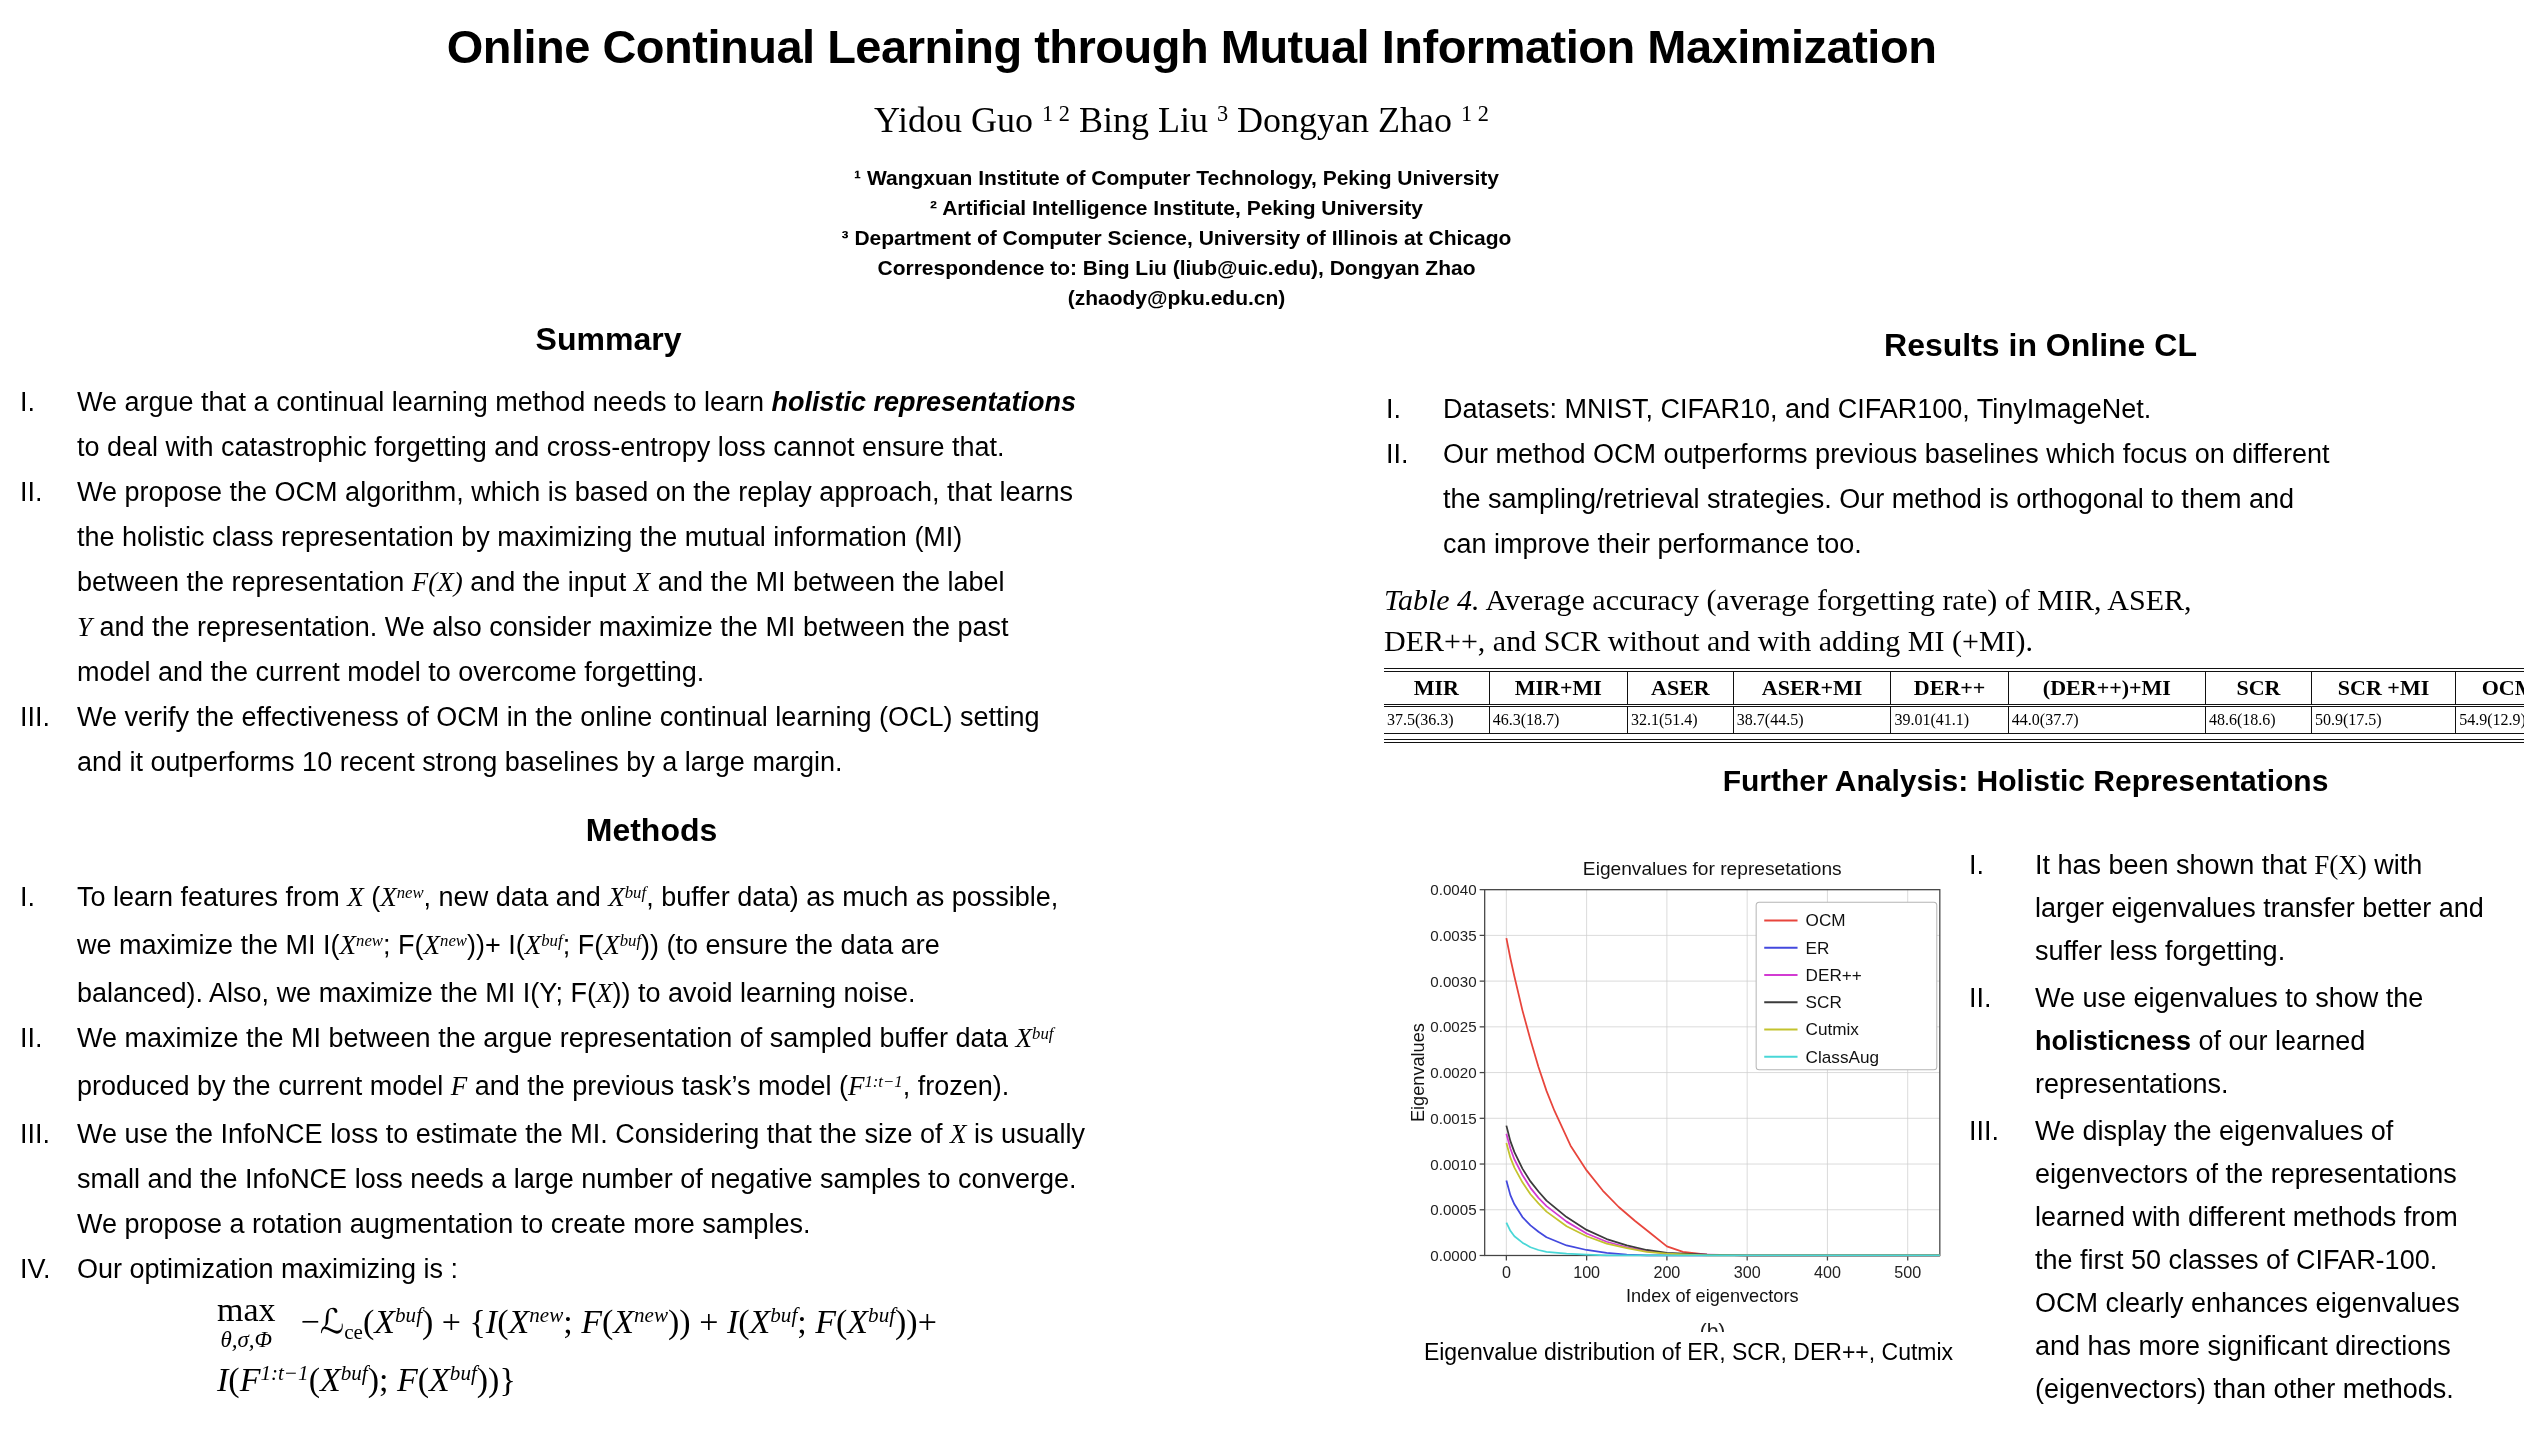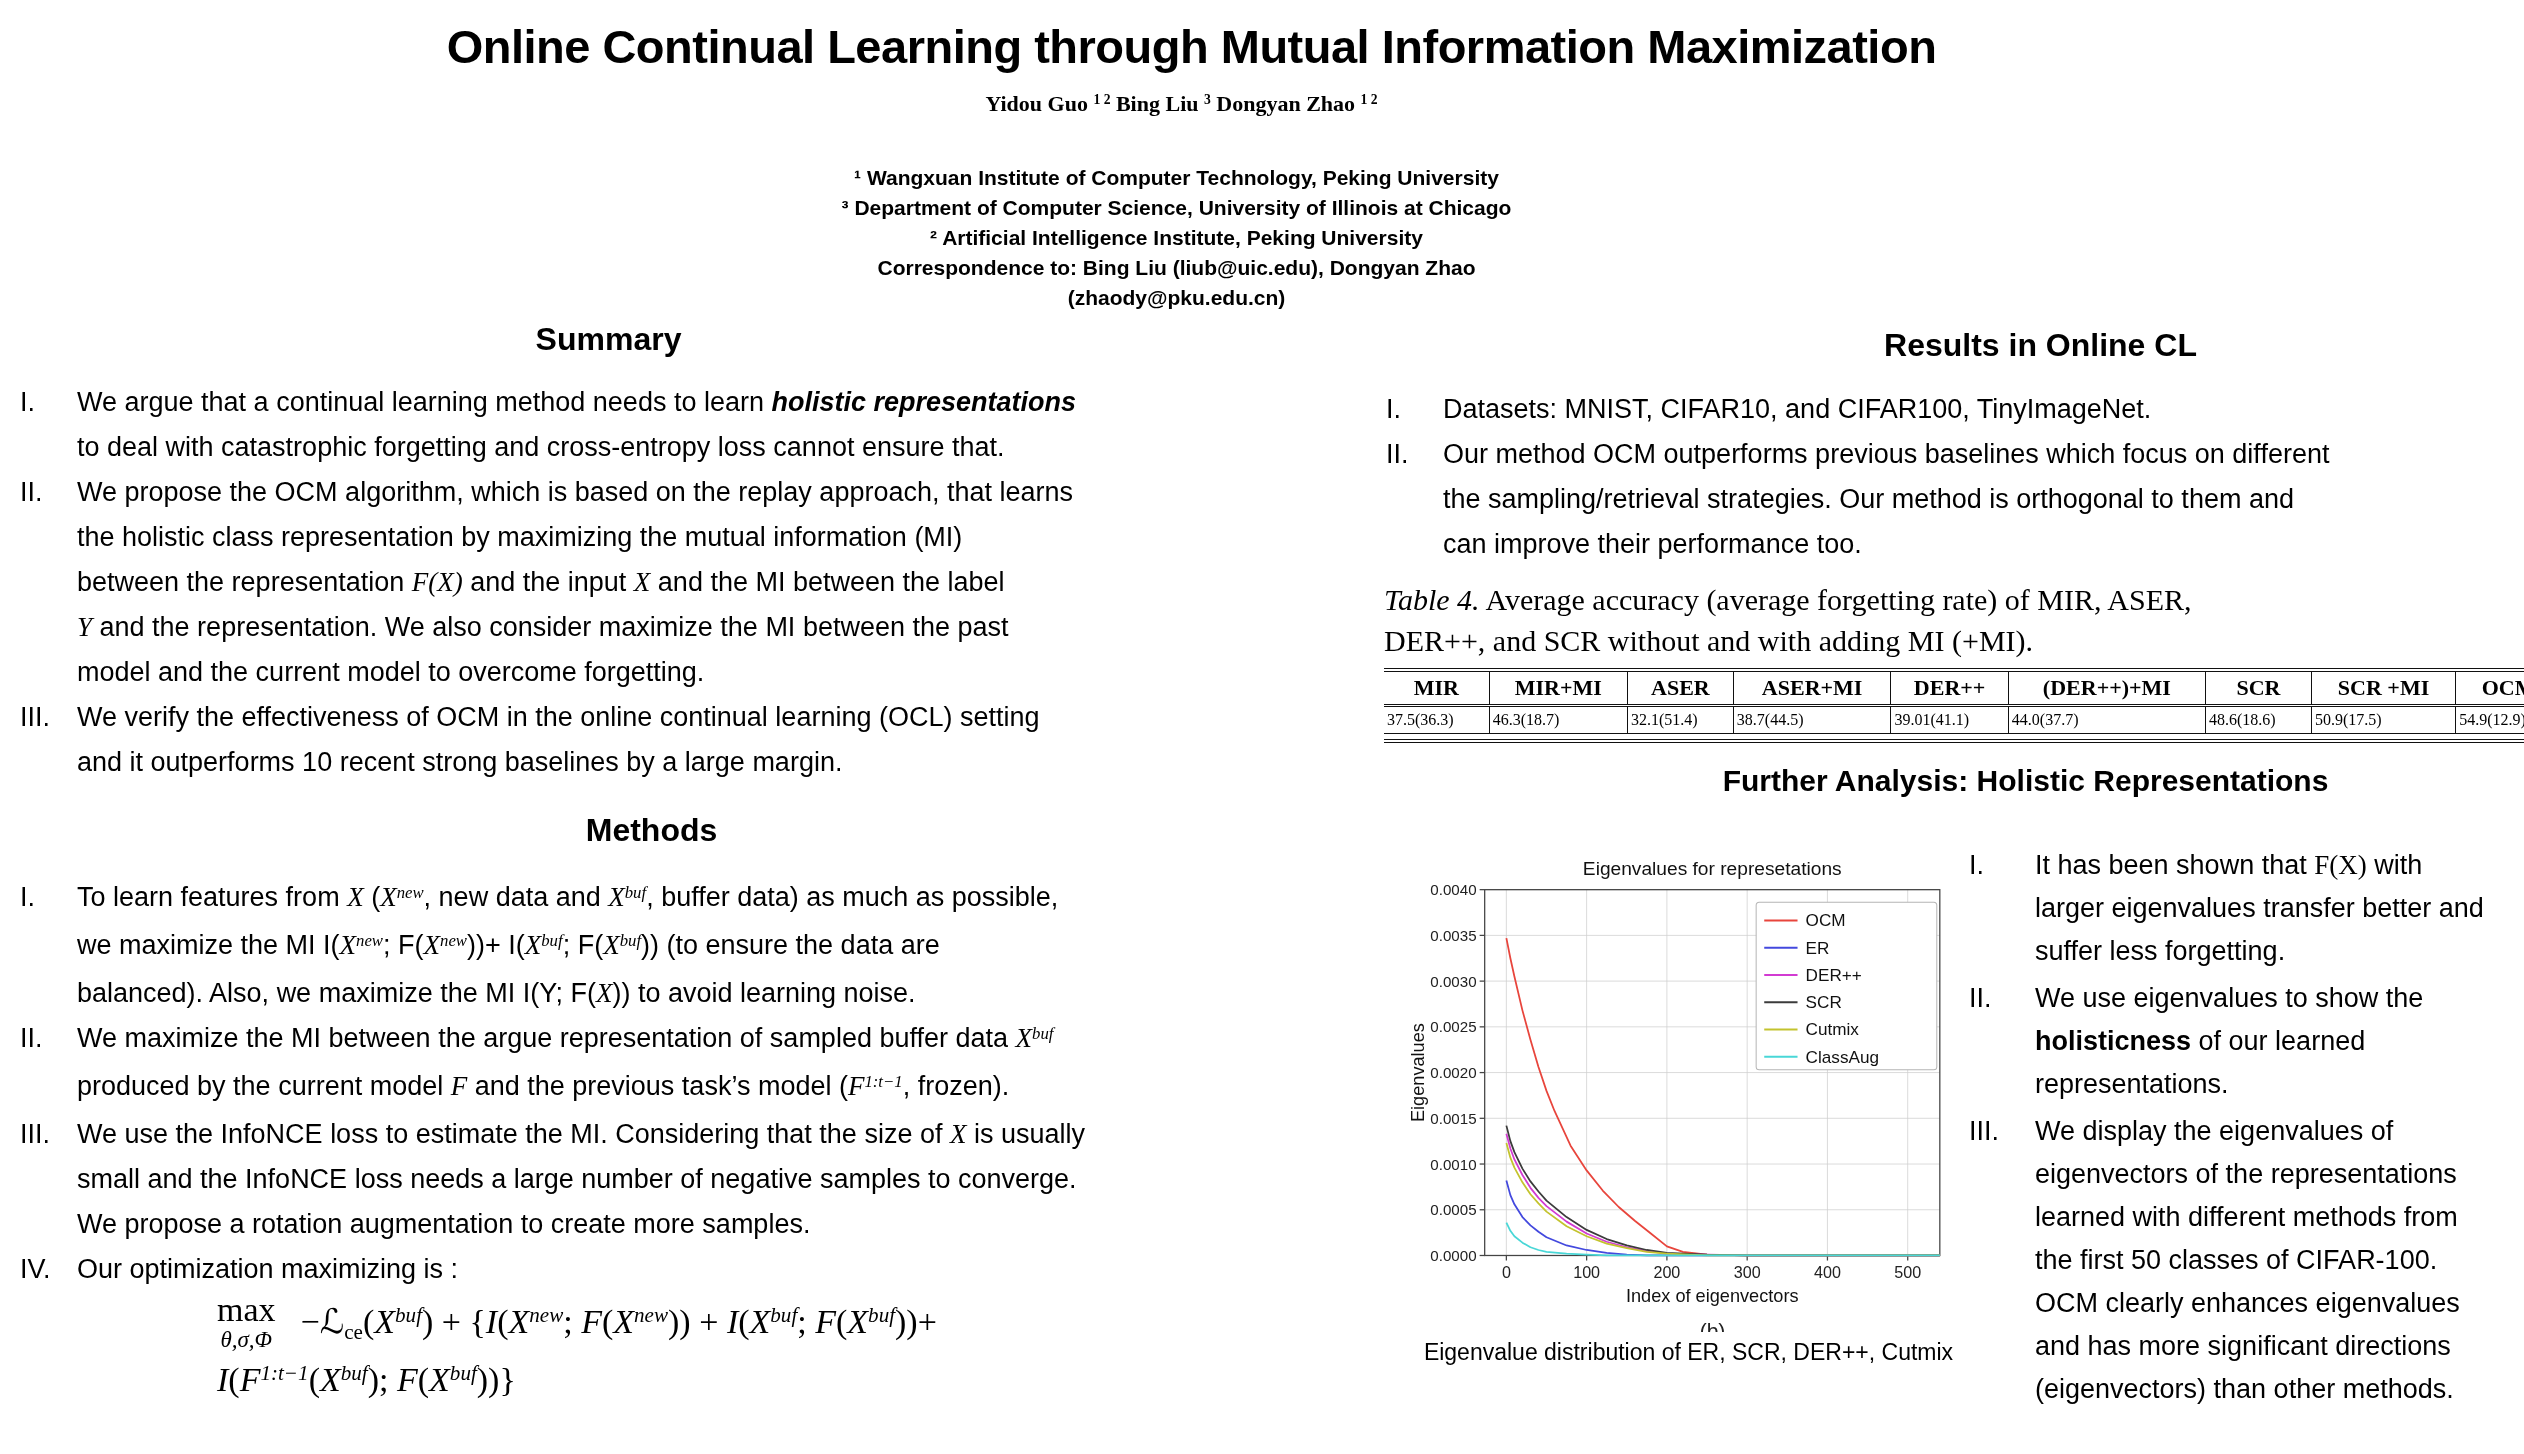--- a/index.html
+++ b/index.html
@@ -6,21 +6,21 @@
   .poster{position:relative;width:2585px;height:1454px;background:#ffffff;color:#000;
           font-family:"Liberation Sans","DejaVu Sans",sans-serif;overflow:hidden;}
   .abs{position:absolute;}
   .center{text-align:center;}
   .b{font-weight:700;}
   .it{font-style:italic;}
   .serif{font-family:"Liberation Serif","DejaVu Serif",serif;}
   .sup{font-size:62%;position:relative;top:-0.5em;}
   .sub{font-size:62%;position:relative;top:0.28em;}
   .title{left:0;width:2383px;top:19px;font-size:47px;font-weight:700;letter-spacing:-0.5px;}
-  .authors{left:0;width:2363px;top:91px;font-size:22px;font-weight:700;
+  .authors{left:0;width:2363px;top:99px;font-size:36px;font-weight:400;
            font-family:"Liberation Serif","DejaVu Serif",serif;}
   .affil{left:0;width:2353px;top:163px;font-size:21px;font-weight:700;line-height:30px;}
   .h2{font-size:32px;font-weight:700;padding-left:28px;}
   .hd-summary{left:0;width:1161px;top:321px;}
   .hd-methods{left:0;width:1247px;top:812px;}
   .hd-results{left:1384px;width:1257px;top:327px;}
   .hd-further{left:1384px;width:1227px;top:764px;font-size:30px;font-weight:700;}
   .list{font-size:27px;line-height:45px;}
   .list .li{display:flex;align-items:flex-start;}
   .list .lbl{flex:none;width:57px;}
@@ -56,22 +56,22 @@
 <body>
 
 <div class="poster">
 
   <div class="abs title center">Online Continual Learning through Mutual Information Maximization</div>
 
   <div class="abs authors center"><span>Yidou Guo </span><span class="sup">1 2</span><span>   Bing Liu </span><span class="sup">3</span><span>   Dongyan Zhao </span><span class="sup">1 2</span></div>
 
   <div class="abs affil center">
     <div>¹ Wangxuan Institute of Computer Technology, Peking University</div>
+    <div>² Artificial Intelligence Institute, Peking University</div>
     <div>³ Department of Computer Science, University of Illinois at Chicago</div>
-    <div>² Artificial Intelligence Institute, Peking University</div>
     <div>Correspondence to: Bing Liu (liub@uic.edu), Dongyan Zhao</div>
     <div>(zhaody@pku.edu.cn)</div>
   </div>
 
   <div class="abs h2 center hd-summary">Summary</div>
   <div class="abs list summary-list">
       <div class="li">
         <span class="lbl">I.</span>
         <span class="txt"><span>We argue that a continual learning method needs to learn </span><span class="b it">holistic representations</span><span>
 to deal with catastrophic forgetting and cross-entropy loss cannot ensure that.</span></span>

